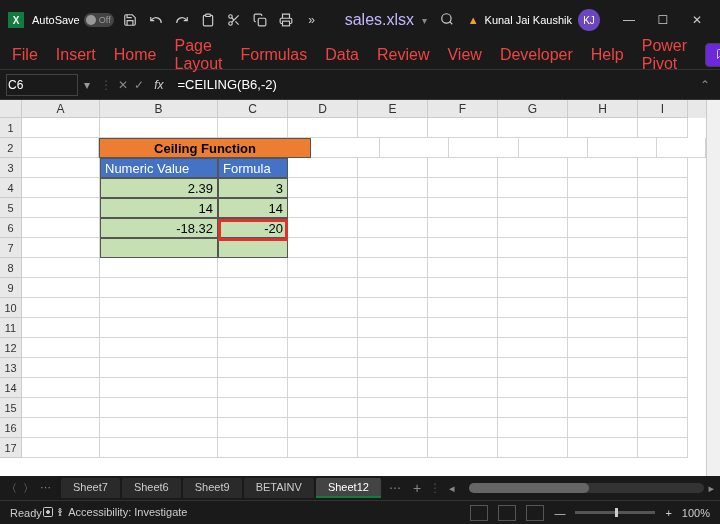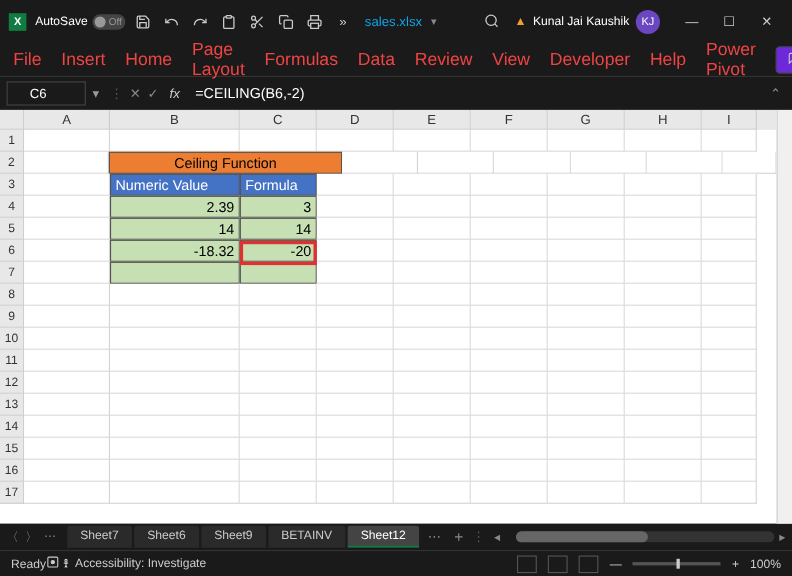--- a/index.html
+++ b/index.html
@@ -7,39 +7,39 @@
 
 
 .titlebar { height: 40px; background: #1a1a1a; display: flex; align-items: center; padding: 0 8px; gap: 8px; }
 .app-icon { width: 16px; height: 16px; background: #107c41; display: flex; align-items: center; justify-content: center; font-size: 10px; font-weight: bold; color: #fff; }
 .autosave { display: flex; align-items: center; gap: 4px; font-size: 11px; }
 .toggle { width: 30px; height: 14px; background: #444; border-radius: 8px; position: relative; display: flex; align-items: center; }
 .toggle::after { content: ""; width: 10px; height: 10px; background: #999; border-radius: 50%; position: absolute; left: 2px; }
 .toggle-label { font-size: 9px; color: #999; position: absolute; right: 3px; }
 .qat { display: flex; gap: 10px; align-items: center; color: #ccc; }
 .qat-icon { width: 16px; height: 16px; display: flex; align-items: center; justify-content: center; cursor: pointer; }
-.filename { font-size: 12px; color: #0ea5e9; margin-left: 4px; }
+.filename { font-size: 16px; color: #c4b5fd; margin-left: 17px; }
 .title-right { margin-left: auto; display: flex; align-items: center; gap: 14px; }
 .search-icon { color: #ccc; }
 .user { display: flex; align-items: center; gap: 6px; font-size: 11px; }
 .user-warn { color: #f0a030; }
 .avatar { width: 22px; height: 22px; border-radius: 50%; background: #6b46c1; display: flex; align-items: center; justify-content: center; font-size: 10px; }
 .win-btns { display: flex; gap: 4px; }
 .win-btn { width: 30px; height: 30px; display: flex; align-items: center; justify-content: center; cursor: pointer; color: #ccc; }
 
 
 .ribbon { height: 30px; background: #1a1a1a; display: flex; align-items: center; padding: 0 12px; gap: 18px; border-bottom: 1px solid #333; }
 .ribbon-tab { font-size: 16px; color: #ef4444; cursor: pointer; }
 .ribbon-right { margin-left: auto; display: flex; gap: 8px; align-items: center; }
 .comments-btn { background: #6d28d9; border: 1px solid #444; padding: 4px 10px; border-radius: 4px; display: flex; align-items: center; gap: 4px; font-size: 11px; cursor: pointer; }
 .share-btn { background: #107c41; width: 26px; height: 24px; border-radius: 4px; display: flex; align-items: center; justify-content: center; cursor: pointer; }
 
 
 .formula-area { height: 30px; background: #1a1a1a; display: flex; align-items: center; padding: 0 6px; gap: 2px; border-bottom: 1px solid #333; }
-.name-box { width: 72px; height: 22px; background: #1a1a1a; border: 1px solid #444; display: flex; align-items: center; padding: 0 20px; font-size: 12px; }
+.name-box { width: 72px; height: 22px; background: #1a1a1a; border: 1px solid #444; display: flex; align-items: center; padding: 0 1px; font-size: 12px; }
 .name-dd { width: 14px; display: flex; justify-content: center; color: #999; cursor: pointer; }
 .fb-sep { color: #555; margin: 0 4px; }
 .fb-btns { display: flex; gap: 6px; color: #888; }
 .fb-btn { cursor: pointer; font-size: 12px; }
 .fx { font-style: italic; color: #ccc; margin: 0 8px; }
 .formula-input { flex: 1; height: 22px; background: #1a1a1a; border: none; color: #fff; font-size: 13px; padding: 0 4px; outline: none; }
 .fb-expand { color: #888; cursor: pointer; padding: 0 4px; }
 
 
 .grid-wrap { position: relative; height: 376px; background: #fff; display: flex; }
@@ -235,21 +235,21 @@
           <div class="cell col-D"></div>
           <div class="cell col-E"></div>
           <div class="cell col-F"></div>
           <div class="cell col-G"></div>
           <div class="cell col-H"></div>
           <div class="cell col-I"></div>
         </div>
         <div class="row">
           <div class="row-h">2</div>
           <div class="cell col-A"></div>
-          <div class="cell col-B title-cell" style="width: 216px;">Ceiling Function</div>
+          <div class="cell col-B title-cell" style="width: 216px; font-weight: bold;">Ceiling Function</div>
           <div class="cell col-D"></div>
           <div class="cell col-E"></div>
           <div class="cell col-F"></div>
           <div class="cell col-G"></div>
           <div class="cell col-H"></div>
           <div class="cell col-I"></div>
         </div>
         <div class="row">
           <div class="row-h">3</div>
           <div class="cell col-A"></div>

